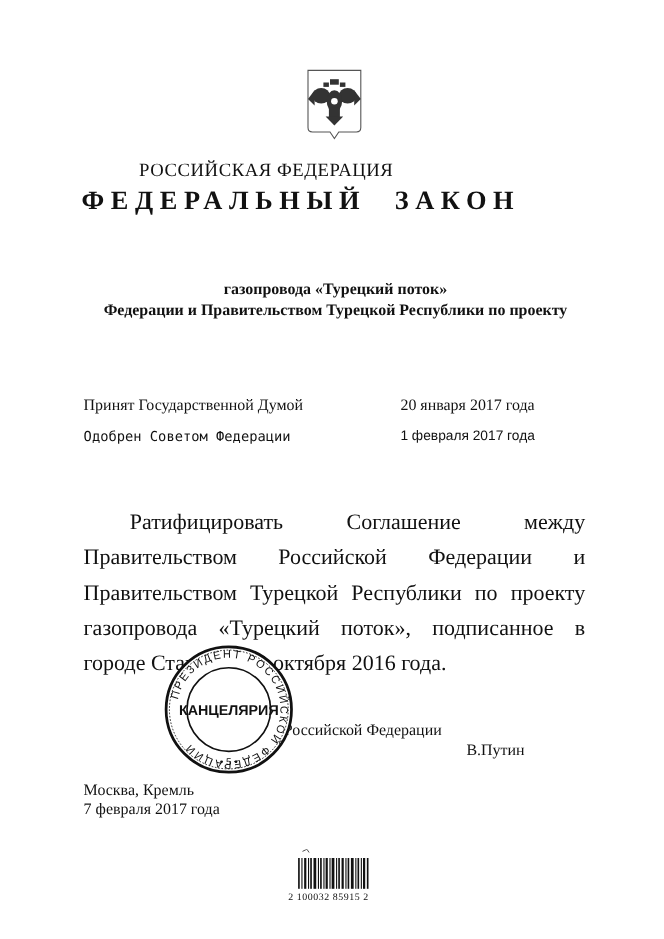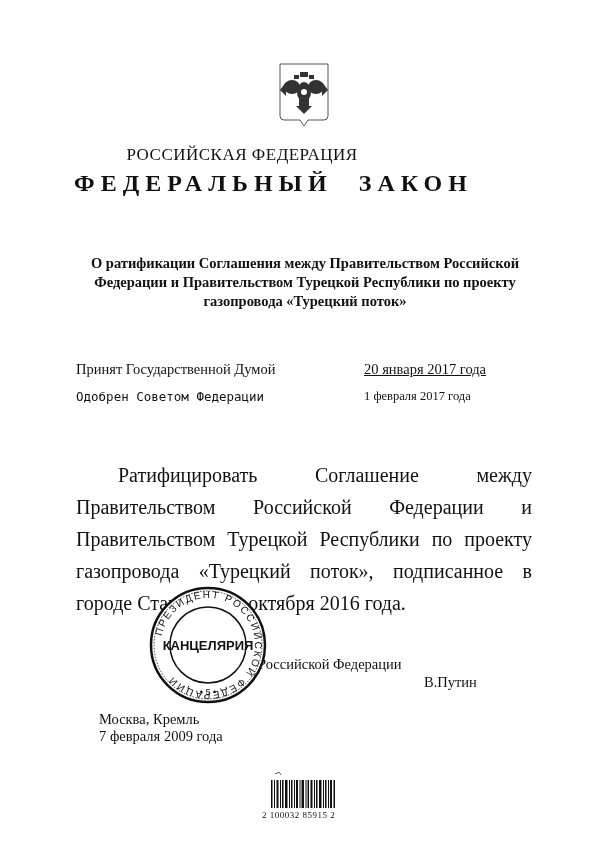--- a/index.html
+++ b/index.html
@@ -5,28 +5,28 @@
   html, body { margin:0; padding:0; background:#ffffff; }
   body { width:604px; height:854px; position:relative; overflow:hidden;
          font-family:"Liberation Serif", serif; color:#111; }
   .abs { position:absolute; }
   .emblem { left:276px; top:60px; width:56px; height:70px; }
   .country { left:0; width:484px; top:145px; text-align:center; font-size:17px; letter-spacing:0.5px; }
   .lawtype { left:0; width:547px; top:170px; text-align:center; font-size:24px; font-weight:bold; letter-spacing:6px; word-spacing:14px; }
   .title { left:80px; width:450px; top:254px; text-align:center; font-size:14.5px; font-weight:bold; line-height:19px; }
   .row { font-size:14.5px; }
   .adopt-label { left:76px; top:361px;text-align:center; }
-  .adopt-date { left:364px; top:361px;text-decoration:underline; }
+  .adopt-date { left:364px; top:361px; }
   .approve-label { left:76px; top:389px; font-family:"DejaVu Sans Mono", monospace; font-size:12.5px; }
-  .approve-date { left:364px; top:389px; font-family:Liberation Serif, serif; font-size:12.5px; }
+  .approve-date { left:364px; top:389px; font-family:Liberation Sans, sans-serif; font-size:12.5px; }
   .body-text { left:76px; width:456px; top:459px; font-size:20px; line-height:32px; text-align:justify; text-indent:42px; }
   .stamp { left:148px; top:585px; width:120px; height:120px; }
   .sign-title { left:258px; top:655px; font-size:14.5px; line-height:19px; }
   .sign-name { left:424px; top:674px; font-size:14.5px; }
-  .place { left:76px; top:711px; font-size:14.5px; line-height:17px;margin-left:23px; }
+  .place { left:76px; top:711px; font-size:14.5px; line-height:17px; }
   .barcode { left:265px; top:772px; width:80px; height:40px; }
   .barcode-num { left:262px; top:810px; font-size:9px; letter-spacing:0.5px; }
 </style>
 </head>
 <body>
 
 <div class="abs emblem">
   <svg width="56" height="70" viewBox="0 0 56 70">
     <path d="M4 4 H52 V56 Q52 60 48 60 H32 L28 66 L24 60 H8 Q4 60 4 56 Z" fill="none" stroke="#555" stroke-width="1"></path>
     <g fill="#333">
@@ -42,23 +42,22 @@
       <path d="M20 46 L28 54 L36 46 Z"></path>
     </g>
     <circle cx="28" cy="32" r="3" fill="#fff"></circle>
   </svg>
 </div>
 
 <div class="abs country">РОССИЙСКАЯ ФЕДЕРАЦИЯ</div>
 <div class="abs lawtype">ФЕДЕРАЛЬНЫЙ ЗАКОН</div>
 
 <div class="abs title">
-  <div>О ратификации Соглашения между Правительством Российской</div>
+  <div>газопровода «Турецкий поток»</div>
   <div>Федерации и Правительством Турецкой Республики по проекту</div>
-  <div>газопровода «Турецкий поток»</div>
 </div>
 
 <div class="abs row adopt-label">Принят Государственной Думой</div>
 <div class="abs row adopt-date">20 января 2017 года</div>
 <div class="abs approve-label">Одобрен Советом Федерации</div>
 <div class="abs approve-date">1 февраля 2017 года</div>
 
 <div class="abs body-text">Ратифицировать Соглашение между Правительством Российской Федерации и Правительством Турецкой Республики по проекту газопровода «Турецкий поток», подписанное в городе Стамбуле 10 октября 2016 года.</div>
 
 <div class="abs sign-title">
@@ -77,21 +76,21 @@
     <text font-family="Liberation Sans, sans-serif" font-size="10" letter-spacing="1.8" fill="#111">
       <textPath href="#ringpath" startOffset="3%">ПРЕЗИДЕНТ РОССИЙСКОЙ ФЕДЕРАЦИИ</textPath>
     </text>
     <text x="60" y="65" text-anchor="middle" font-family="Liberation Sans, sans-serif" font-size="13" font-weight="bold" fill="#111">КАНЦЕЛЯРИЯ</text>
     <text x="60" y="110" text-anchor="middle" font-family="Liberation Sans, sans-serif" font-size="9" fill="#111">• 5 •</text>
   </svg>
 </div>
 
 <div class="abs place">
   <div>Москва, Кремль</div>
-  <div>7 февраля 2009 года</div>
+  <div>7 февраля 2017 года</div>
 </div>
 
 <div class="abs barcode">
   <svg width="80" height="40" viewBox="0 0 80 40">
     <path d="M10 2 l4 -2 l2 3" stroke="#333" fill="none" stroke-width="0.8"></path>
     <g fill="#111">
       <rect x="6" y="8" width="1.5" height="28"></rect>
         <rect x="9" y="8" width="1" height="28"></rect>
       <rect x="11.5" y="8" width="2" height="28"></rect>
         <rect x="15" y="8" width="1" height="28"></rect>

